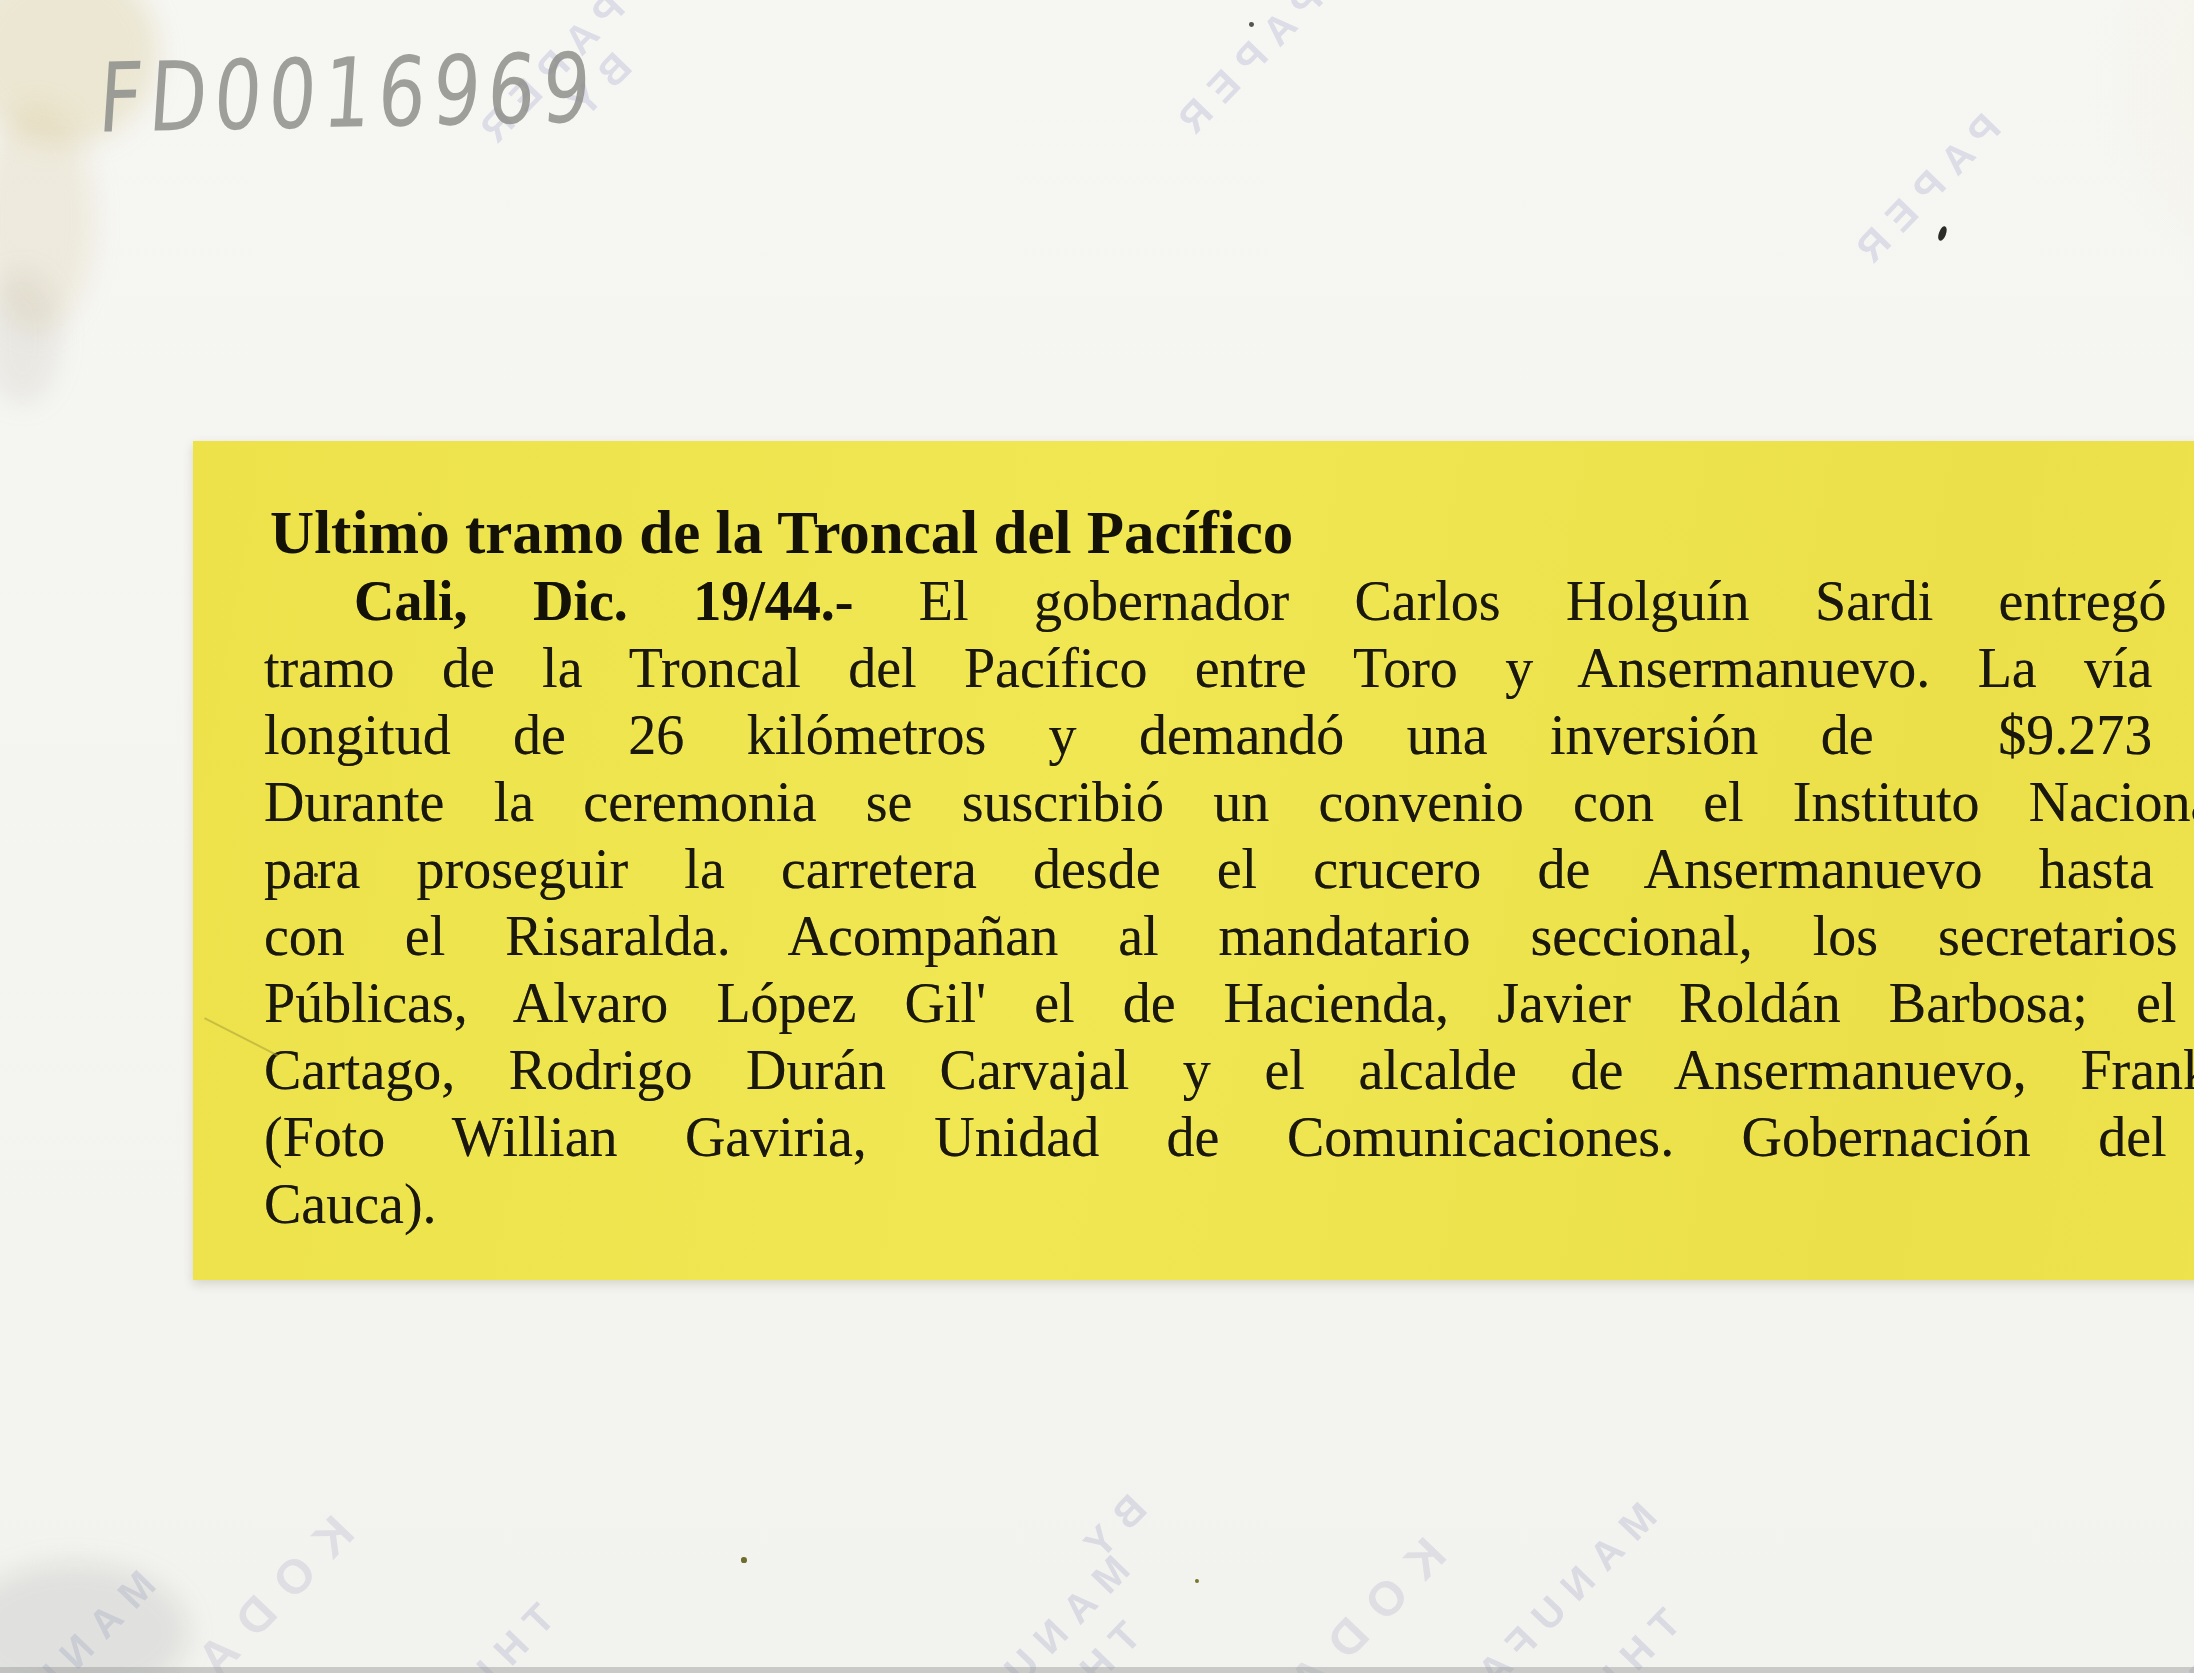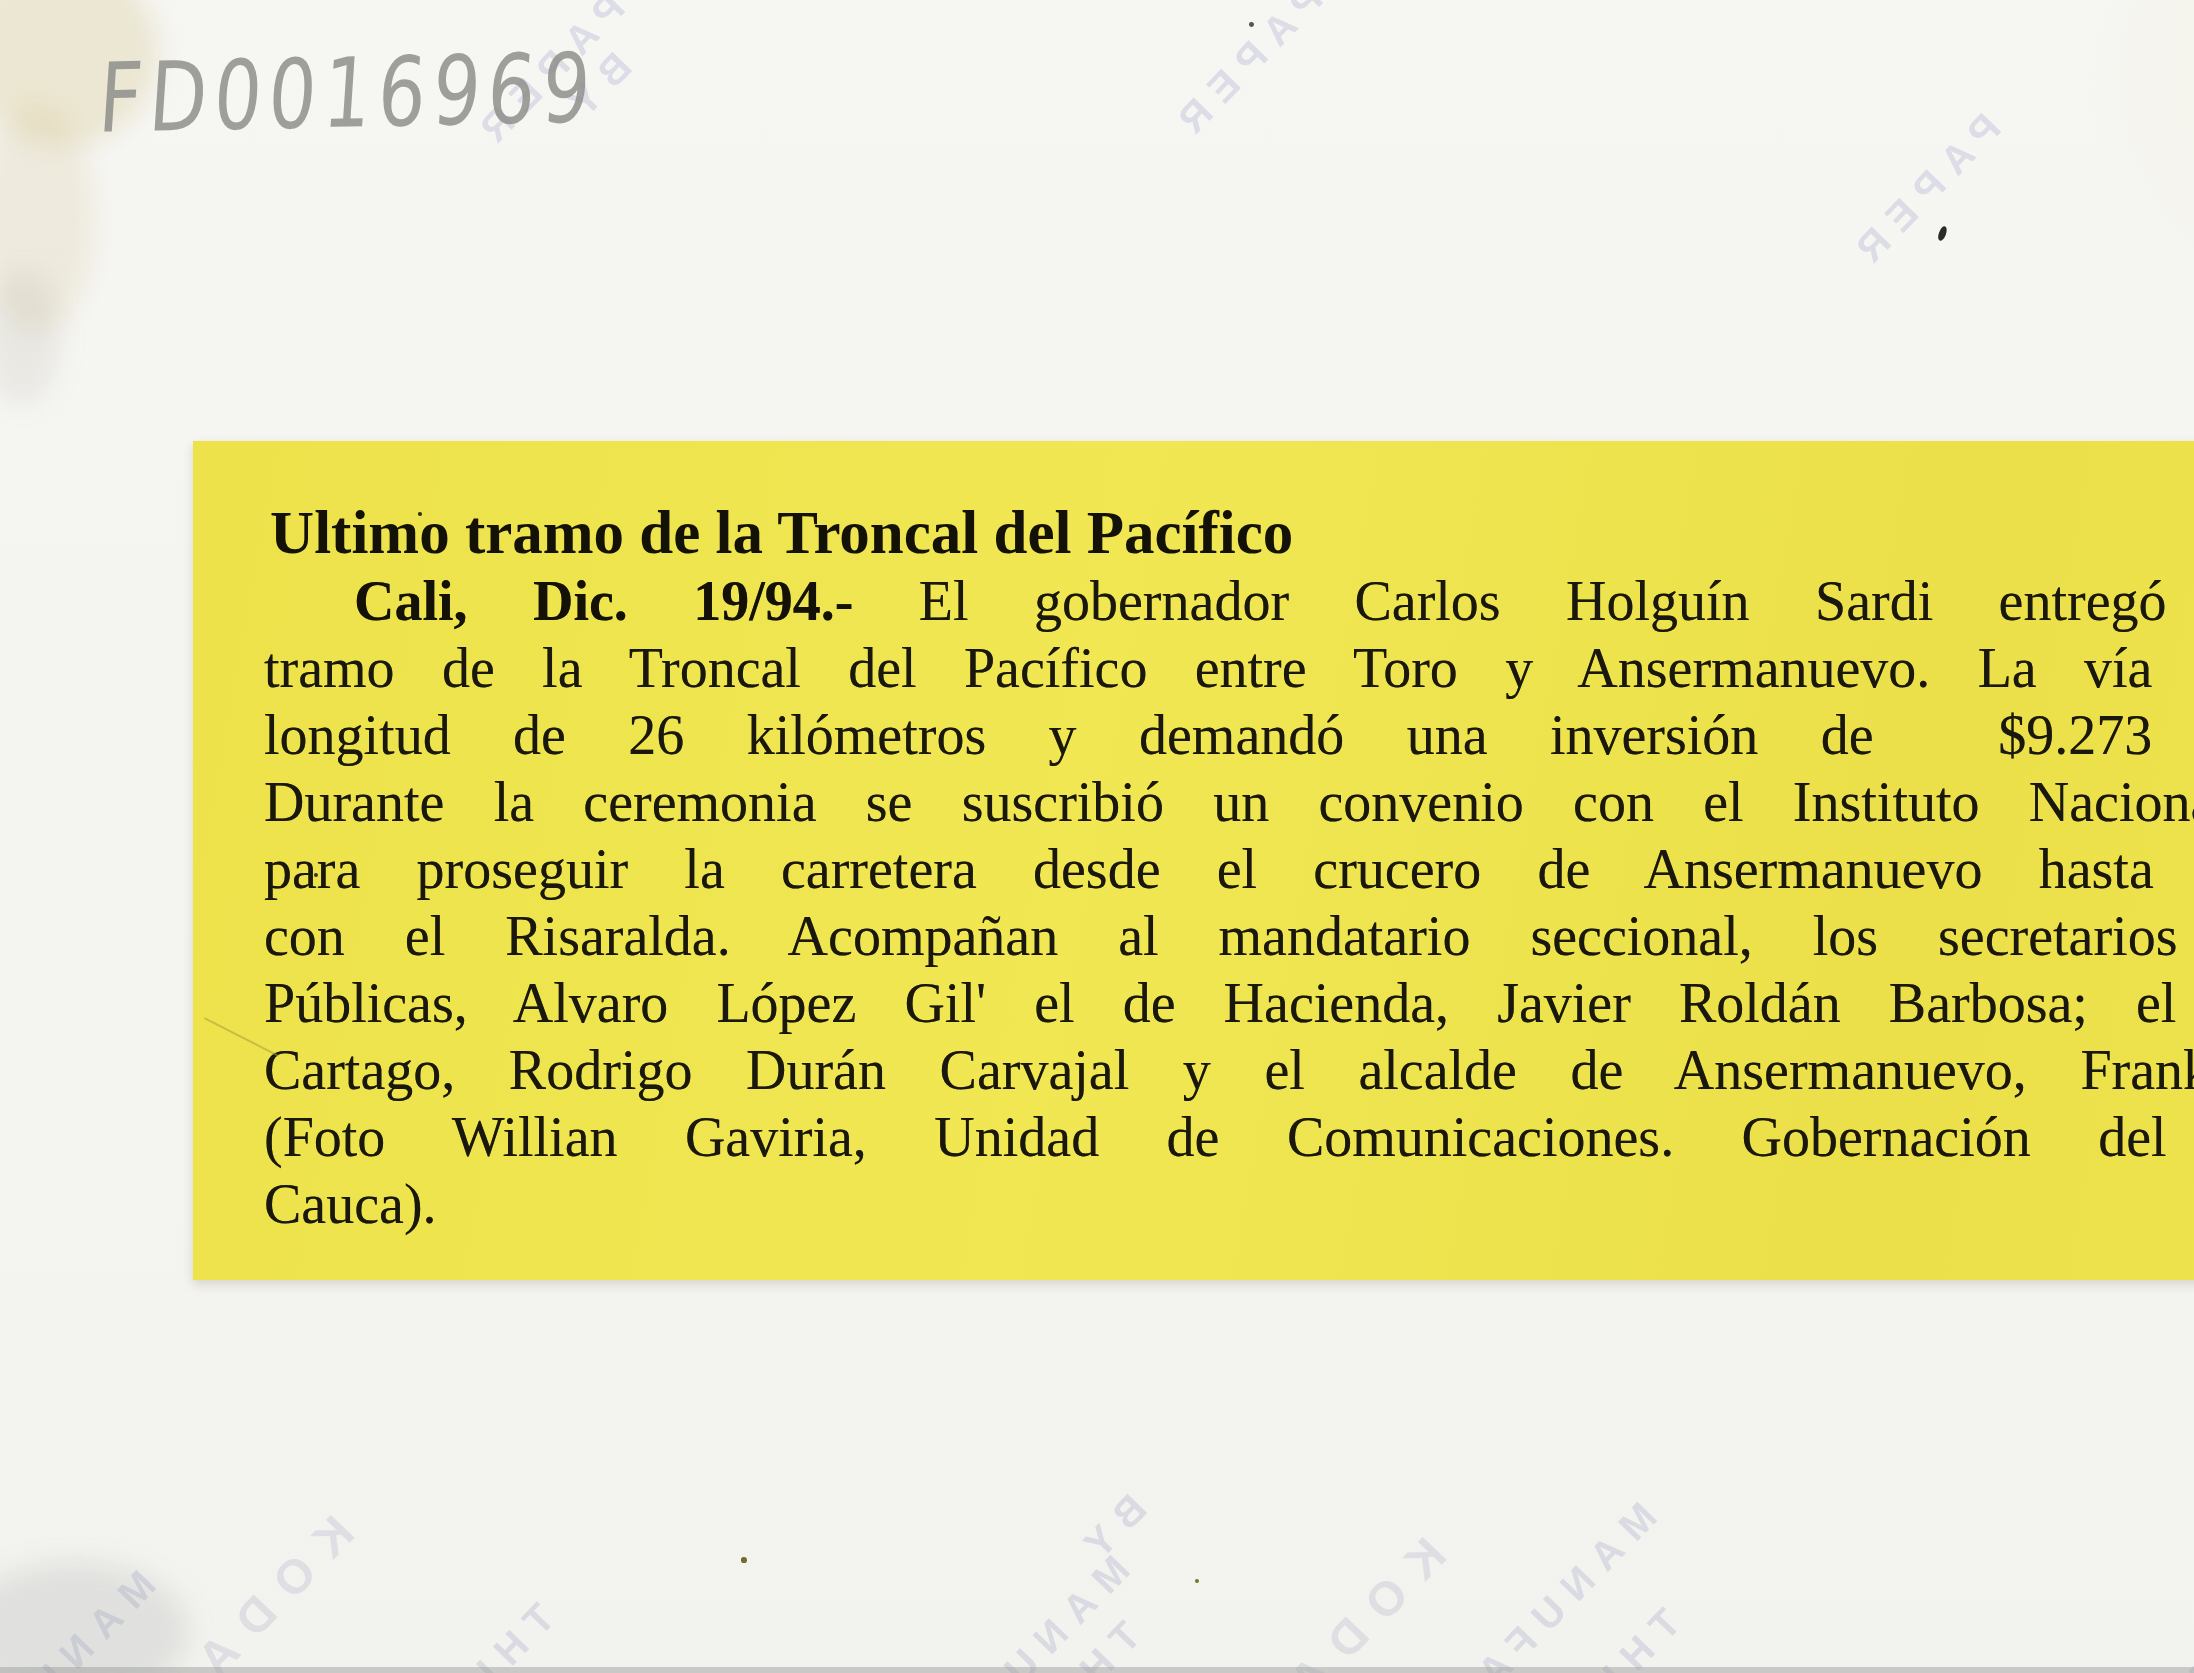--- a/index.html
+++ b/index.html
@@ -115,21 +115,21 @@
   <div class="stain" style="left:-20px; top:105px;  width:114px; height:228px; background:rgba(205,185,120,0.18);"></div>
   <div class="stain" style="left:-15.4px; top:272px;  width:75px; height:132px; background:rgba(150,140,120,0.12);"></div>
   <div class="stain" style="left:-39px; top:1562px; width:228px; height:140px; background:rgba(120,125,128,0.14);"></div>
 
   <div class="bottom-strip"></div>
 
   <div class="pencil-id">FD0016969</div>
 
   <div class="label">
     <div class="label-title">Ultimo tramo de la Troncal del Pacífico</div>
-    <div class="cap-line cap-first"><span class="bold">Cali, Dic. 19/94.-</span><span> El gobernador Carlos Holguín Sardi entregó el último</span></div>
+    <div class="cap-line cap-first"><span class="bold">Cali, Dic. 19/44.-</span><span> El gobernador Carlos Holguín Sardi entregó el último</span></div>
     <div class="cap-line">tramo de la Troncal del Pacífico entre Toro y Ansermanuevo. La vía &nbsp;tiene una</div>
     <div class="cap-line">longitud de 26 kilómetros y demandó una inversión de &nbsp;$9.273 &nbsp;millones.</div>
     <div class="cap-line">Durante la ceremonia se suscribió un convenio con el Instituto Nacional de Vías</div>
     <div class="cap-line">para proseguir la carretera desde el crucero de Ansermanuevo hasta los límites</div>
     <div class="cap-line">con el Risaralda. Acompañan al mandatario seccional, los secretarios de Obras</div>
     <div class="cap-line">Públicas, Alvaro López Gil' el de Hacienda, Javier Roldán Barbosa; el alcalde de</div>
     <div class="cap-line">Cartago, Rodrigo Durán Carvajal y el alcalde de Ansermanuevo, Franklin Galvis.</div>
     <div class="cap-line">(Foto Willian Gaviria, Unidad de Comunicaciones. Gobernación del Valle del</div>
     <div class="cap-line cap-last">Cauca).</div>
   </div>

